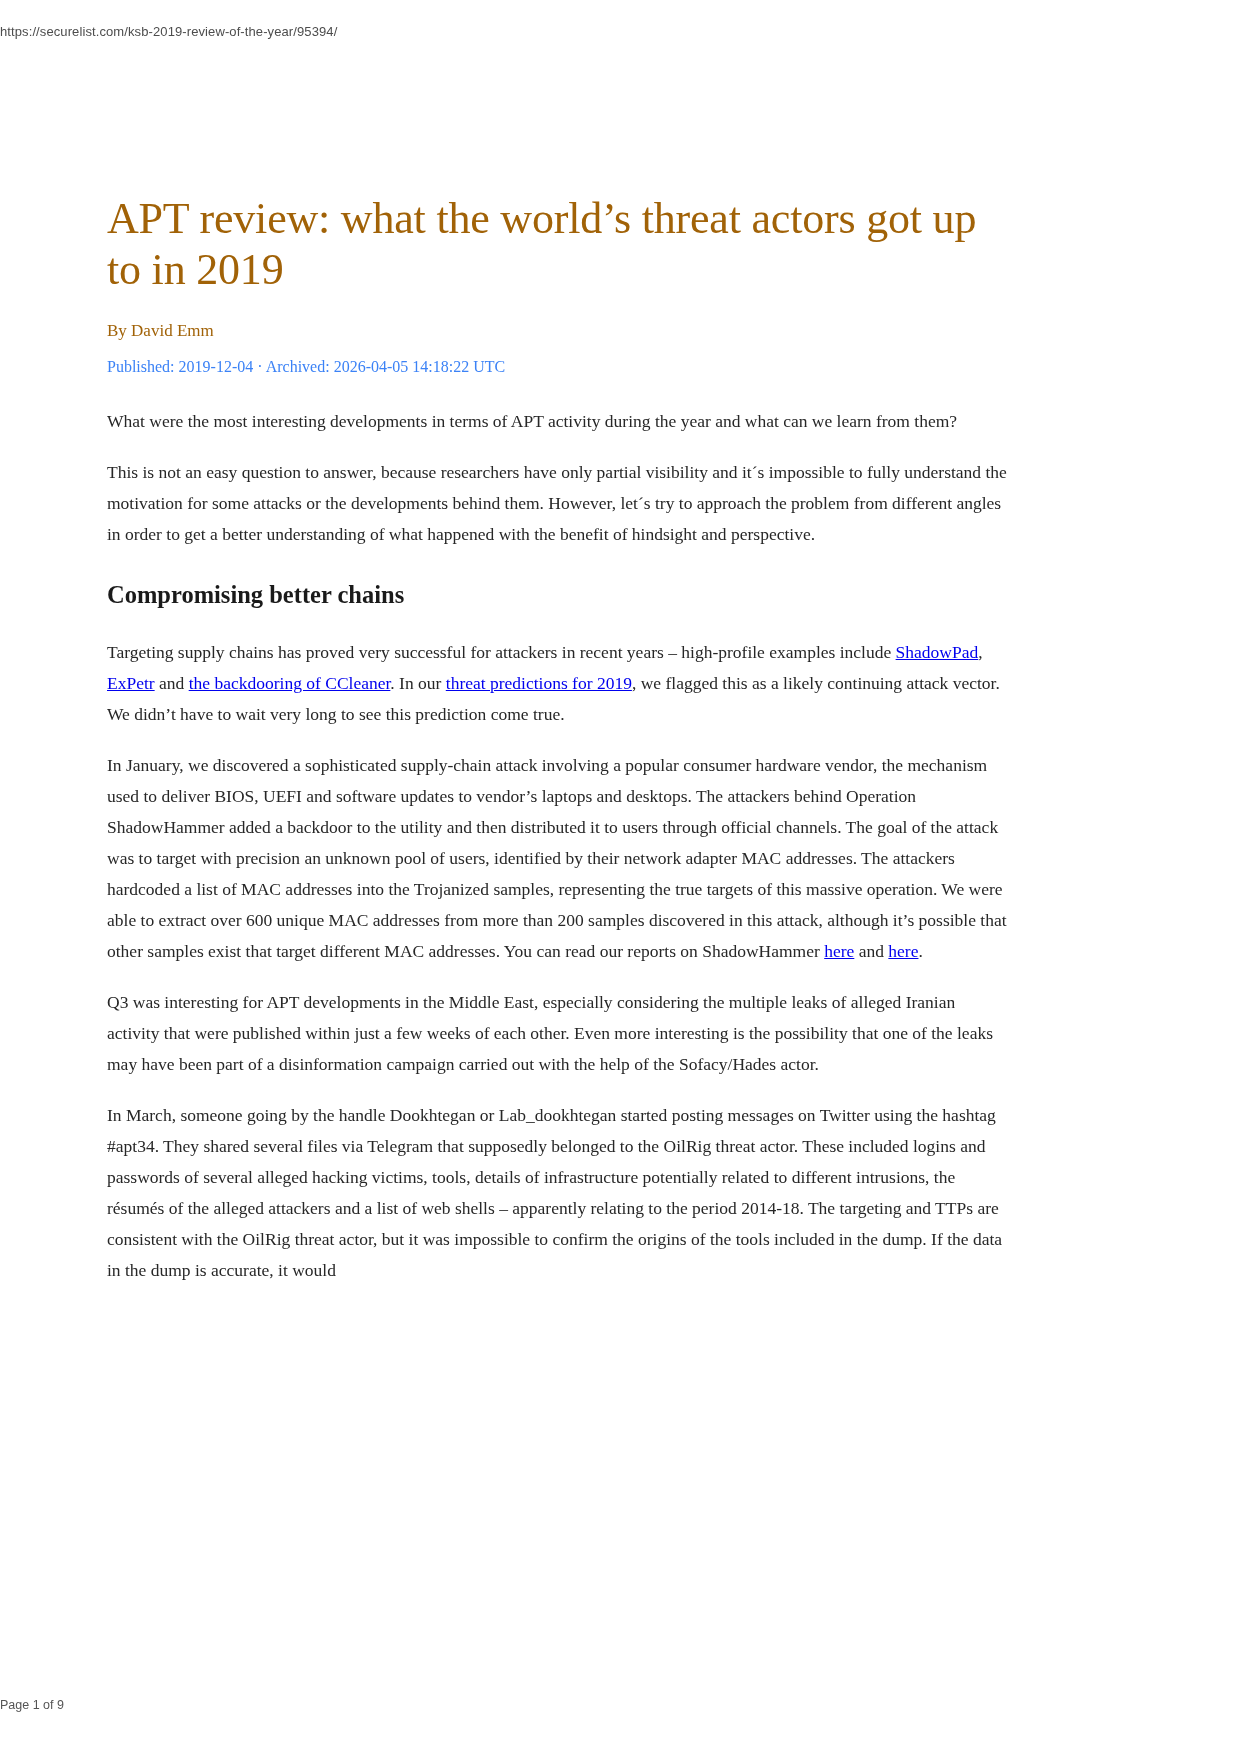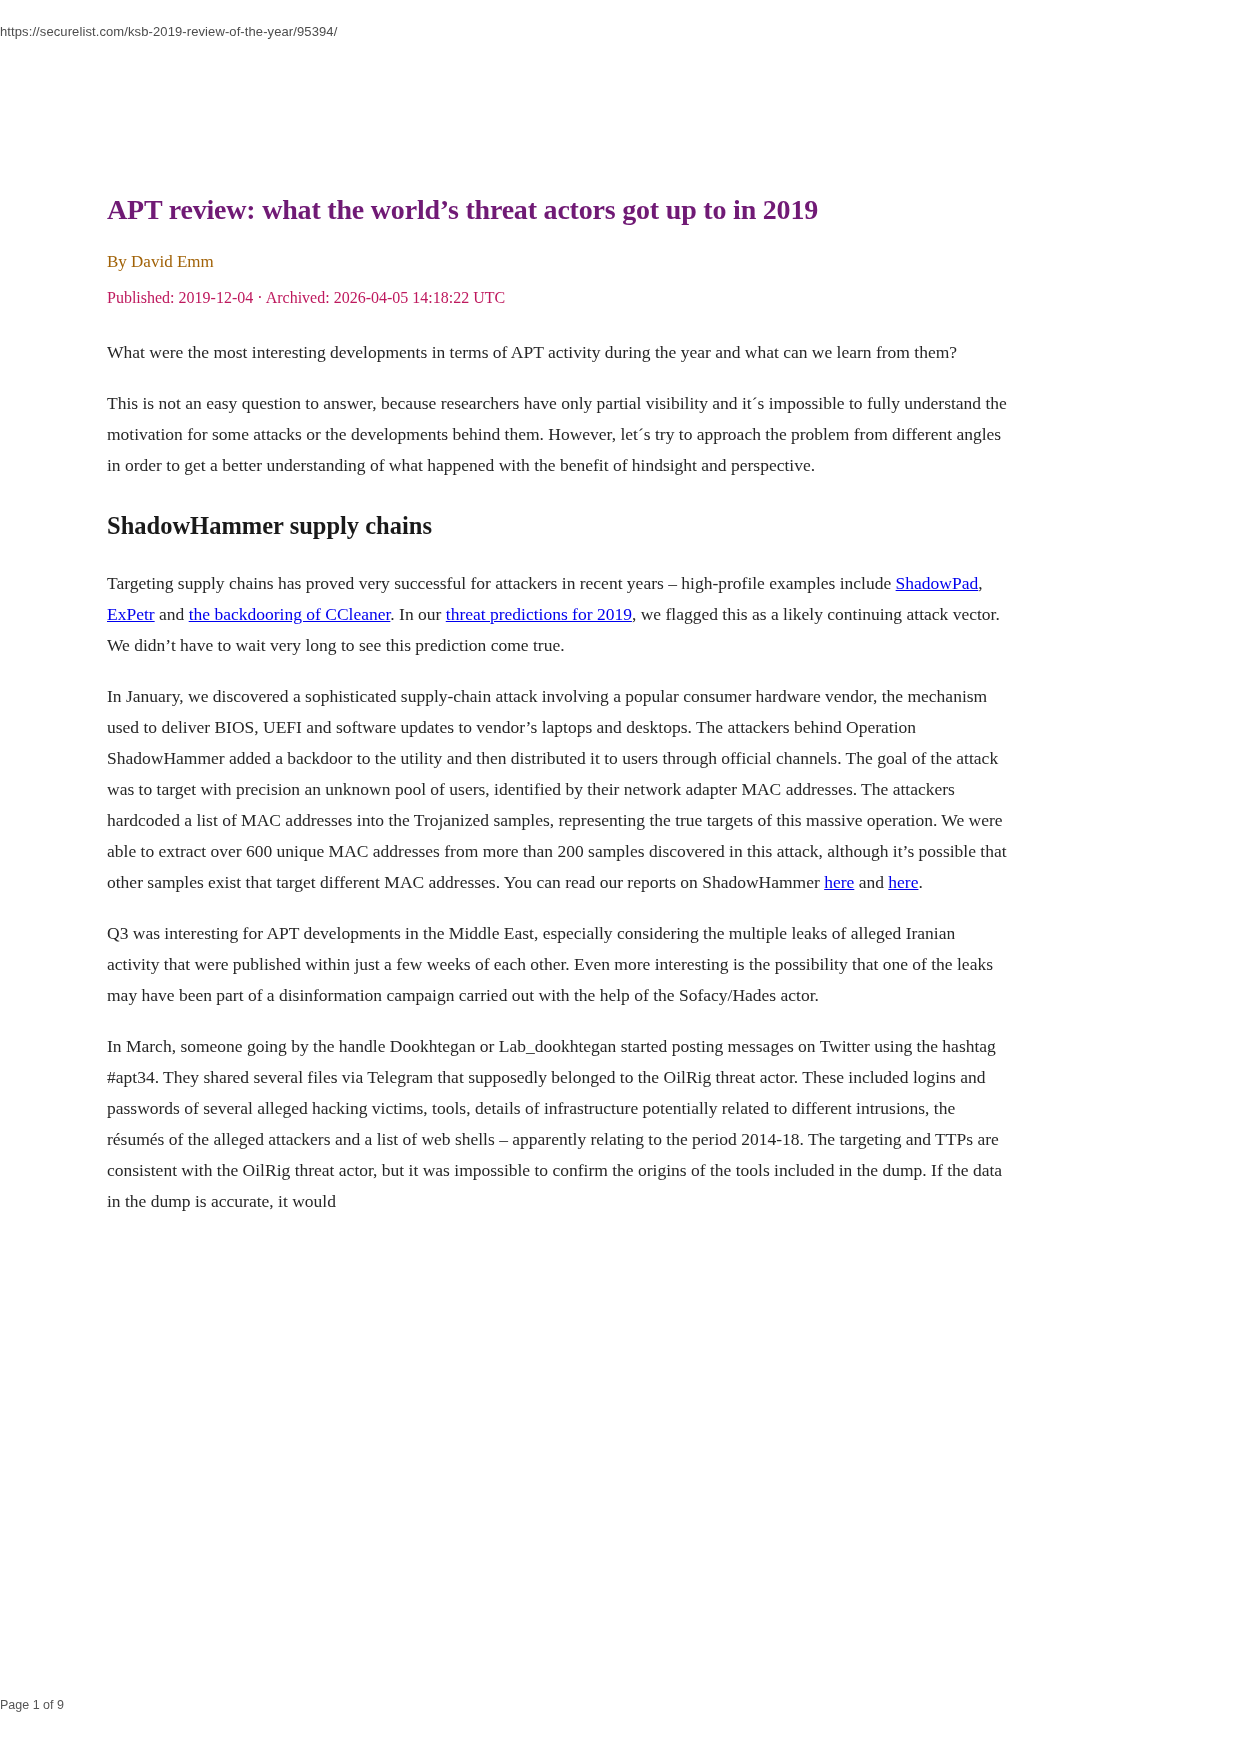--- a/index.html
+++ b/index.html
@@ -34,34 +34,34 @@
     color: #555555;
   }
   main.article {
     position: absolute;
     top: 0;
     left: 107px;
     width: 900px;
   }
   h1.title {
     margin: 194px 0 26px 0;
-    font-size: 28px;
+    font-size: 44px;
     line-height: 1.15;
-    font-weight: bold;
-    color: #701a75;
+    font-weight: normal;
+    color: #a16207;
     letter-spacing: -0.2px;
   }
   .byline {
     font-size: 17px;
     color: #a16207;
     margin: 0 0 17px 0;
   }
   .meta {
     font-size: 16px;
-    color: #be185d;
+    color: #3b82f6;
     margin: 0 0 30px 0;
   }
   p.body-p {
     font-size: 17.5px;
     line-height: 31px;
     margin: 0 0 20px 0;
     color: #272727;
   }
   h2.section-heading {
     font-size: 24.5px;
@@ -85,21 +85,21 @@
   <h1 class="title">APT review: what the world’s threat actors got up to in 2019</h1>
 
   <div class="byline">By David Emm</div>
 
   <div class="meta">Published: 2019-12-04 · Archived: 2026-04-05 14:18:22 UTC</div>
 
   <p class="body-p">What were the most interesting developments in terms of APT activity during the year and what can we learn from them?</p>
 
   <p class="body-p">This is not an easy question to answer, because researchers have only partial visibility and it´s impossible to fully understand the motivation for some attacks or the developments behind them. However, let´s try to approach the problem from different angles in order to get a better understanding of what happened with the benefit of hindsight and perspective.</p>
 
-  <h2 class="section-heading">ShadowHammer supply chains</h2>
+  <h2 class="section-heading">Compromising better chains</h2>
 
   <p class="body-p">
     <span>Targeting supply chains has proved very successful for attackers in recent years – high-profile examples include </span><a class="lnk">ShadowPad</a><span>, </span><a class="lnk">ExPetr</a><span> and </span><a class="lnk">the backdooring of CCleaner</a><span>. In our </span><a class="lnk">threat predictions for 2019</a><span>, we flagged this as a likely continuing attack vector. We didn’t have to wait very long to see this prediction come true.</span>
   </p>
 
   <p class="body-p">
     <span>In January, we discovered a sophisticated supply-chain attack involving a popular consumer hardware vendor, the mechanism used to deliver BIOS, UEFI and software updates to vendor’s laptops and desktops. The attackers behind Operation ShadowHammer added a backdoor to the utility and then distributed it to users through official channels. The goal of the attack was to target with precision an unknown pool of users, identified by their network adapter MAC addresses. The attackers hardcoded a list of MAC addresses into the Trojanized samples, representing the true targets of this massive operation. We were able to extract over 600 unique MAC addresses from more than 200 samples discovered in this attack, although it’s possible that other samples exist that target different MAC addresses. You can read our reports on ShadowHammer </span><a class="lnk">here</a><span> and </span><a class="lnk">here</a><span>.</span>
   </p>
 
 

